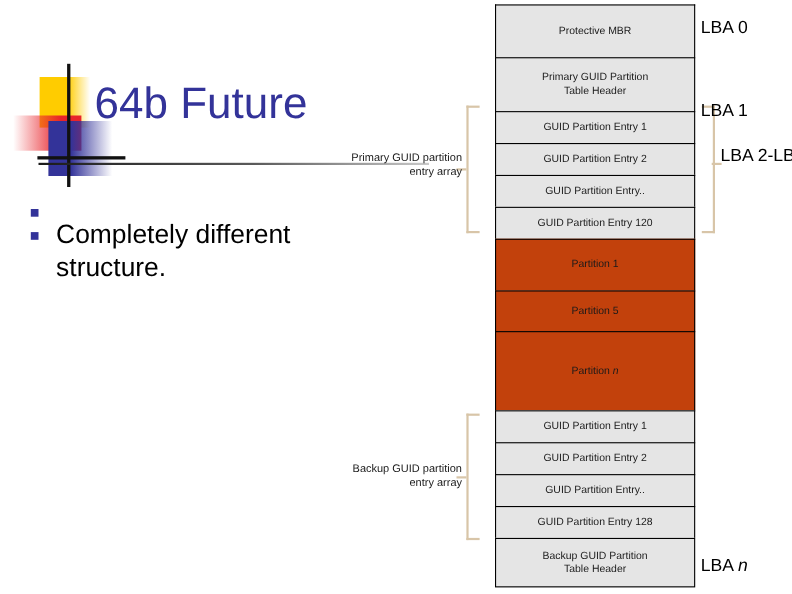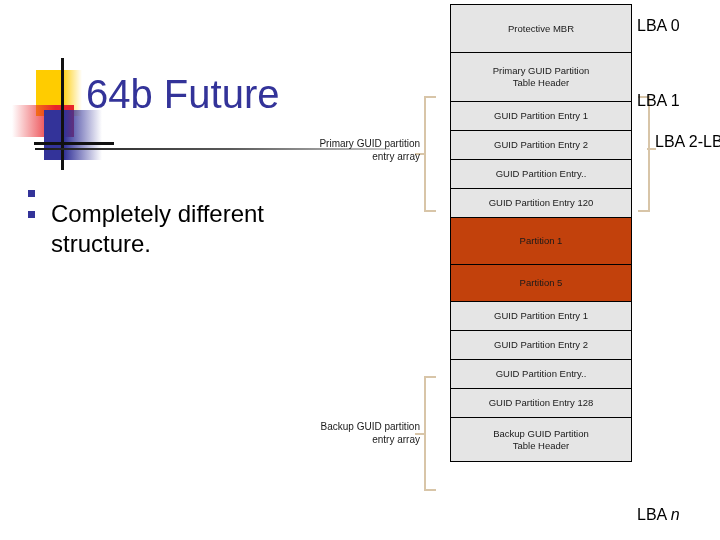--- a/index.html
+++ b/index.html
@@ -258,20 +258,23 @@
   <div class="block light h-entry">
     <span>GUID Partition Entry 120</span>
   </div>
 
   <div class="block dark h-part1">
     <span>Partition 1</span>
   </div>
   <div class="block dark h-part2">
     <span>Partition 5</span>
   </div>
+  <div class="block dark h-partn">
+    <span><span>Partition </span><span class="ital">n</span></span>
+  </div>
 
   <div class="block light h-entry">
     <span>GUID Partition Entry 1</span>
   </div>
   <div class="block light h-entry">
     <span>GUID Partition Entry 2</span>
   </div>
   <div class="block light h-entry">
     <span>GUID Partition Entry..</span>
   </div>

